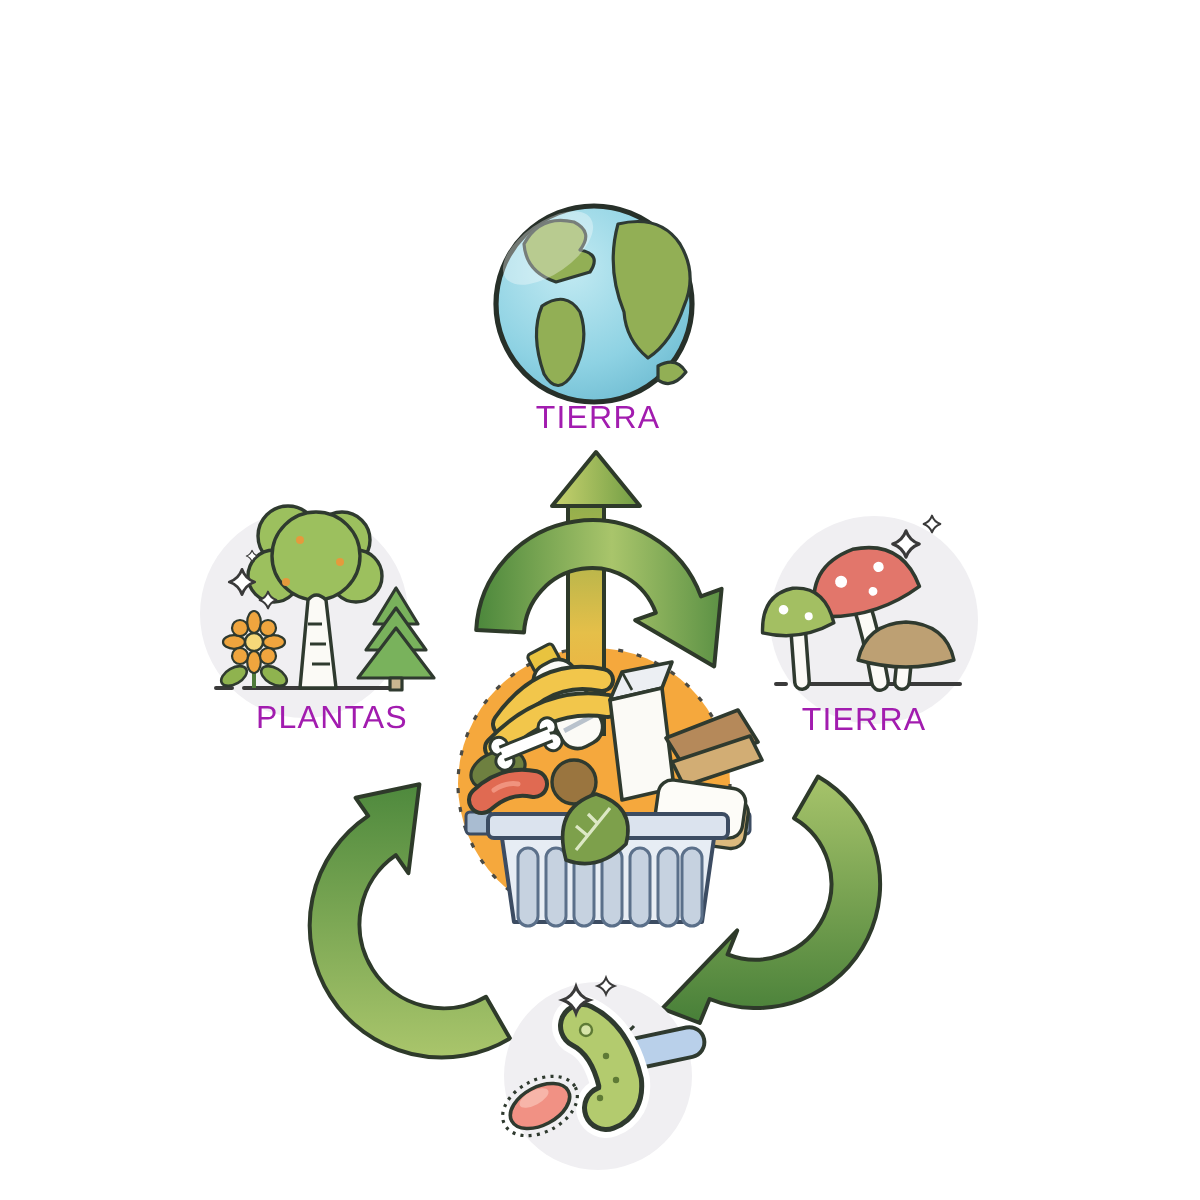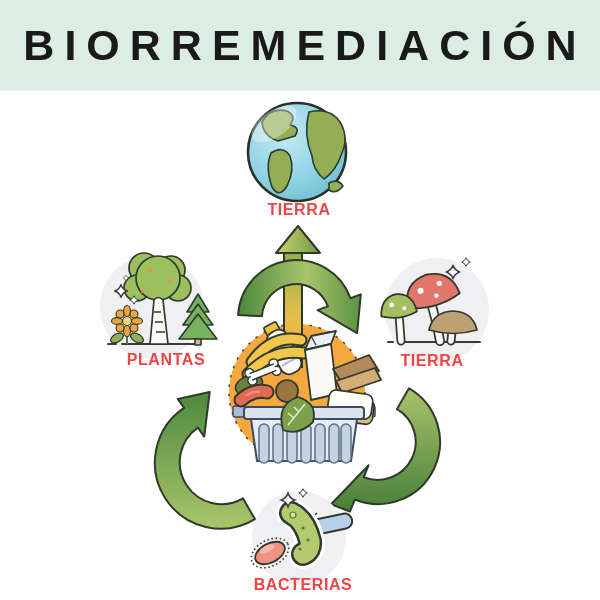--- a/index.html
+++ b/index.html
@@ -10,33 +10,30 @@
   #banner{
     position:absolute;left:0;top:0;width:600px;height:91px;
     background:#dceee3;display:flex;align-items:center;justify-content:center;
   }
   #banner .title{
     font-size:43px;font-weight:700;color:#1a1a1a;
     letter-spacing:10px;text-indent:10px;white-space:nowrap;
   }
   .node-label{
     position:absolute;transform:translateX(-50%);
-    font-size:16px;font-weight:700;color:#ef4444;letter-spacing:0.6px;
+    font-size:16px;font-weight:400;color:#a21caf;letter-spacing:0.6px;
     white-space:nowrap;
   }
   #diagram{position:absolute;left:0;top:0;}
 </style>
 </head>
 <body>
 
 <div id="stage">
 
-  <div id="banner">
-    <div class="title">BIORREMEDIACIÓN</div>
-  </div>
 
   <svg id="diagram" width="600" height="600" viewBox="0 0 600 600">
     <defs>
       <linearGradient id="gradArch" gradientUnits="userSpaceOnUse" x1="240" y1="318" x2="360" y2="318">
         <stop offset="0" stop-color="#4e893d"></stop>
           <stop offset="0.55" stop-color="#a9c56b"></stop>
           <stop offset="1" stop-color="#5d9245"></stop>
       </linearGradient>
       <linearGradient id="gradLeft" gradientUnits="userSpaceOnUse" x1="222" y1="392" x2="222" y2="528">
         <stop offset="0" stop-color="#4e893d"></stop>
@@ -258,14 +255,13 @@
         <ellipse cx="267" cy="549" rx="8" ry="3.5" transform="rotate(-28 267 549)" fill="#f7b5a9"></ellipse>
       </g>
       <use href="#sparkle" transform="translate(288,500) scale(0.95)"></use>
       <use href="#sparkle" transform="translate(303,493) scale(0.6)"></use>
     </g>
   </svg>
 
   <div class="node-label" style="left:299px;top:201px">TIERRA</div>
   <div class="node-label" style="left:166px;top:351px">PLANTAS</div>
   <div class="node-label" style="left:432px;top:352px">TIERRA</div>
-  <div class="node-label" style="left:303px;top:576px">BACTERIAS</div>
 </div>
 
 </body></html>

